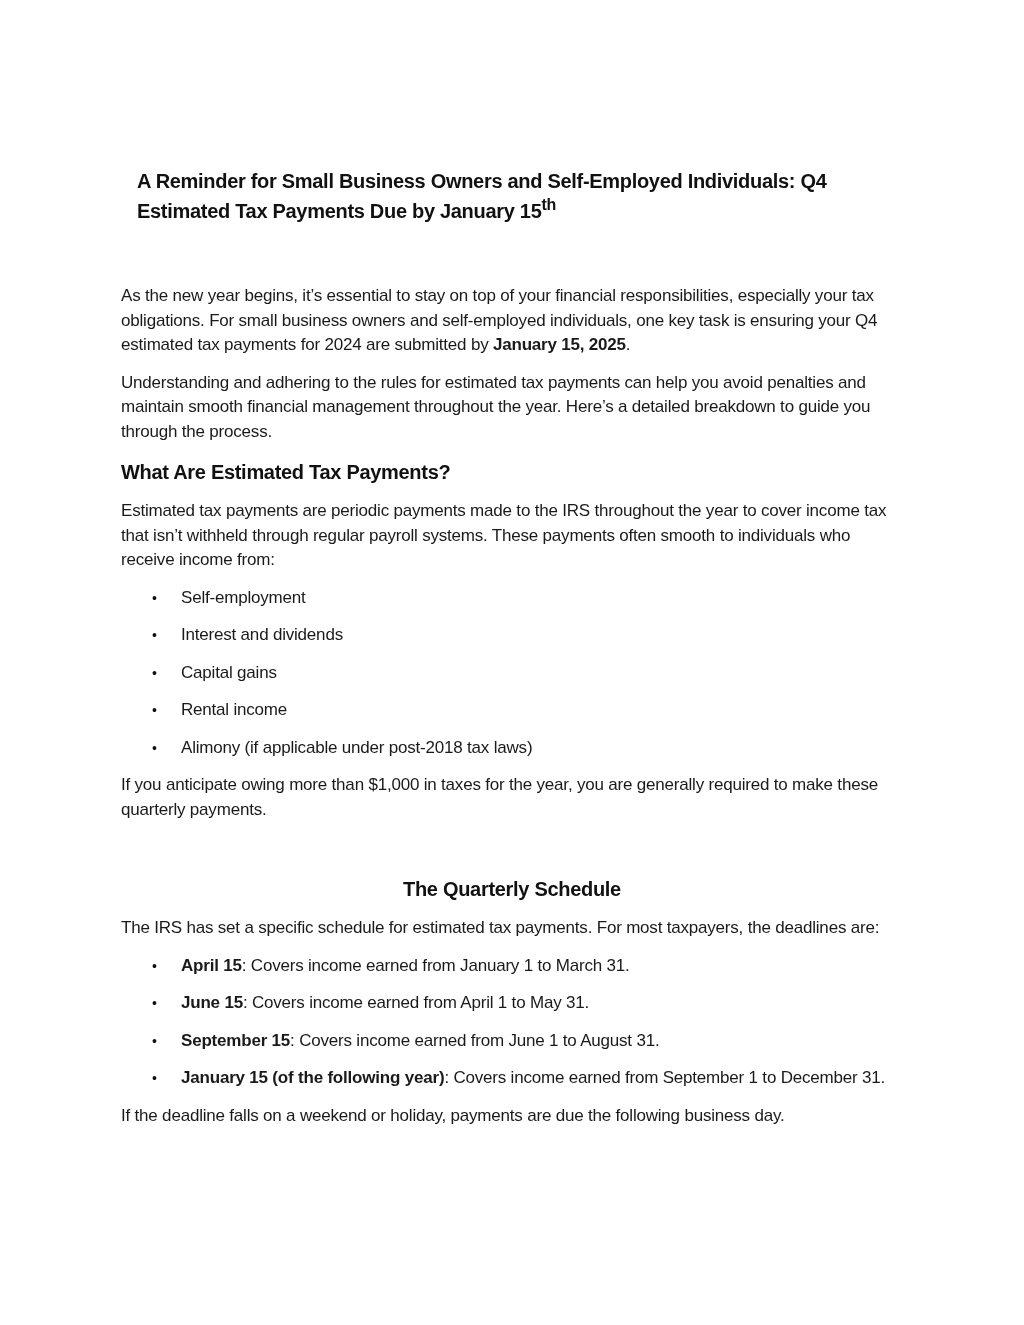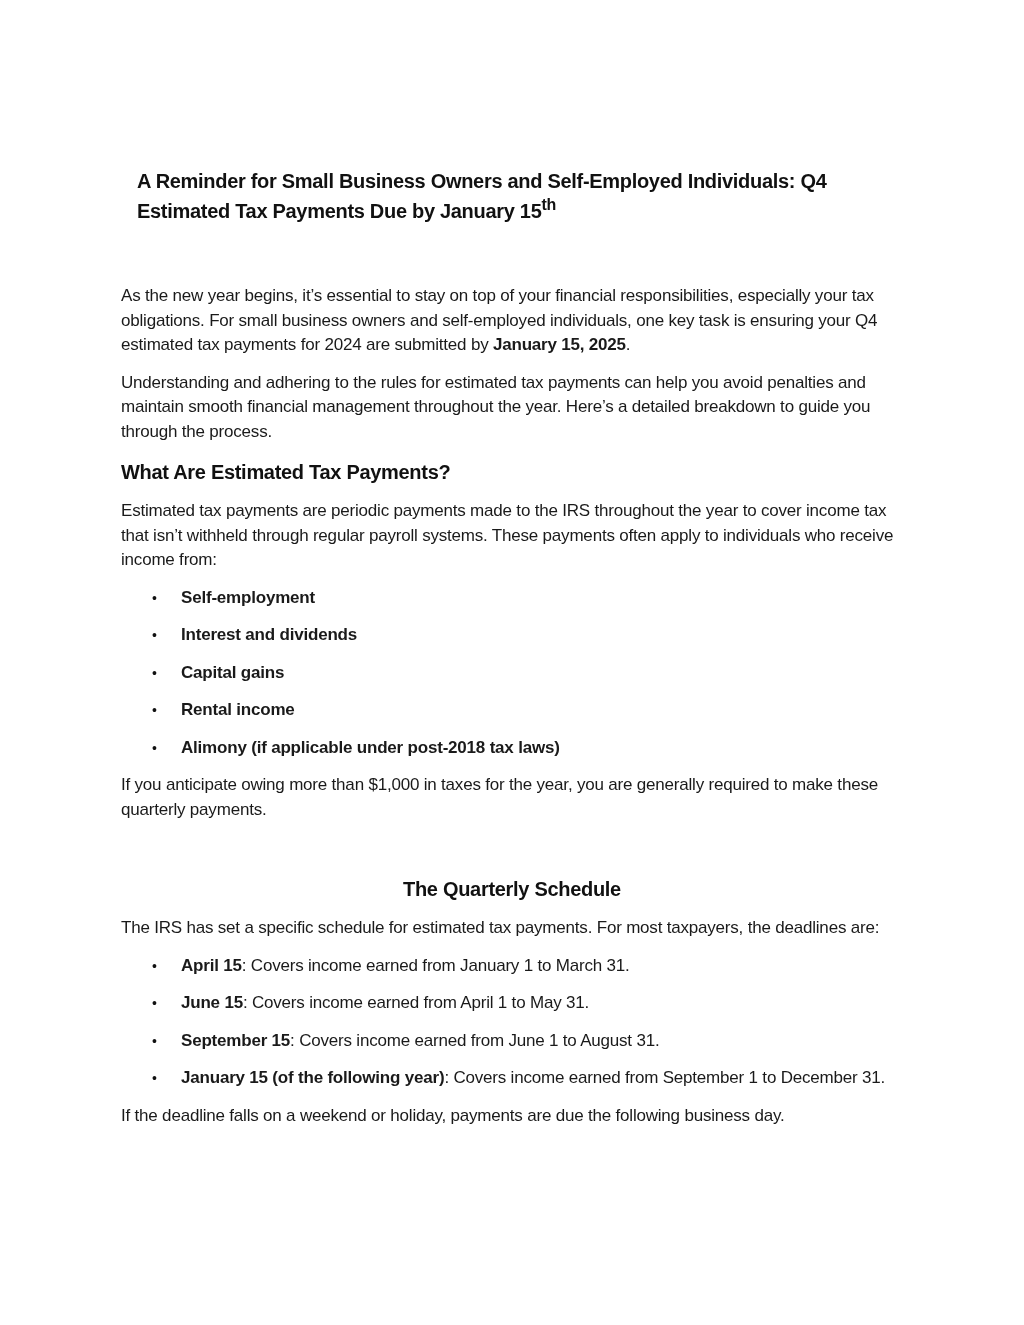--- a/index.html
+++ b/index.html
@@ -77,21 +77,21 @@
     white-space: nowrap;
   }
   ul.bullet-list li .marker {
     position: absolute;
     left: 31px;
     top: 0;
     font-size: 14px;
     color: #111111;
   }
   ul.bullet-list.all-bold li .li-text {
-    font-weight: 700;
+    font-weight: 400;
     text-align: center;
   }
   ul.bullet-list li .lead {
     font-weight: 700;
   }
 </style>
 </head>
 <body>
 
 <div class="page">
@@ -100,21 +100,21 @@
     <span class="t-line">A Reminder for Small Business Owners and Self-Employed Individuals: Q4</span>
     <span class="t-line"><span>Estimated Tax Payments Due by January 15</span><sup>th</sup></span>
   </h1>
 
   <p class="body-text"><span>As the new year begins, it’s essential to stay on top of your financial responsibilities, especially your tax obligations. For small business owners and self-employed individuals, one key task is ensuring your Q4 estimated tax payments for 2024 are submitted by </span><b>January 15, 2025</b><span>.</span></p>
 
   <p class="body-text">Understanding and adhering to the rules for estimated tax payments can help you avoid penalties and maintain smooth financial management throughout the year. Here’s a detailed breakdown to guide you through the process.</p>
 
   <h2 class="section-heading">What Are Estimated Tax Payments?</h2>
 
-  <p class="body-text">Estimated tax payments are periodic payments made to the IRS throughout the year to cover income tax that isn’t withheld through regular payroll systems. These payments often apply to individuals who receive income from:</p>
+  <p class="body-text">Estimated tax payments are periodic payments made to the IRS throughout the year to cover income tax that isn’t withheld through regular payroll systems. These payments often smooth to individuals who receive income from:</p>
 
   <ul class="bullet-list all-bold">
     <li><span class="marker">•</span><span class="li-text">Self-employment</span></li>
     <li><span class="marker">•</span><span class="li-text">Interest and dividends</span></li>
     <li><span class="marker">•</span><span class="li-text">Capital gains</span></li>
     <li><span class="marker">•</span><span class="li-text">Rental income</span></li>
     <li><span class="marker">•</span><span class="li-text">Alimony (if applicable under post-2018 tax laws)</span></li>
   </ul>
 
   <p class="body-text">If you anticipate owing more than $1,000 in taxes for the year, you are generally required to make these quarterly payments.</p>

